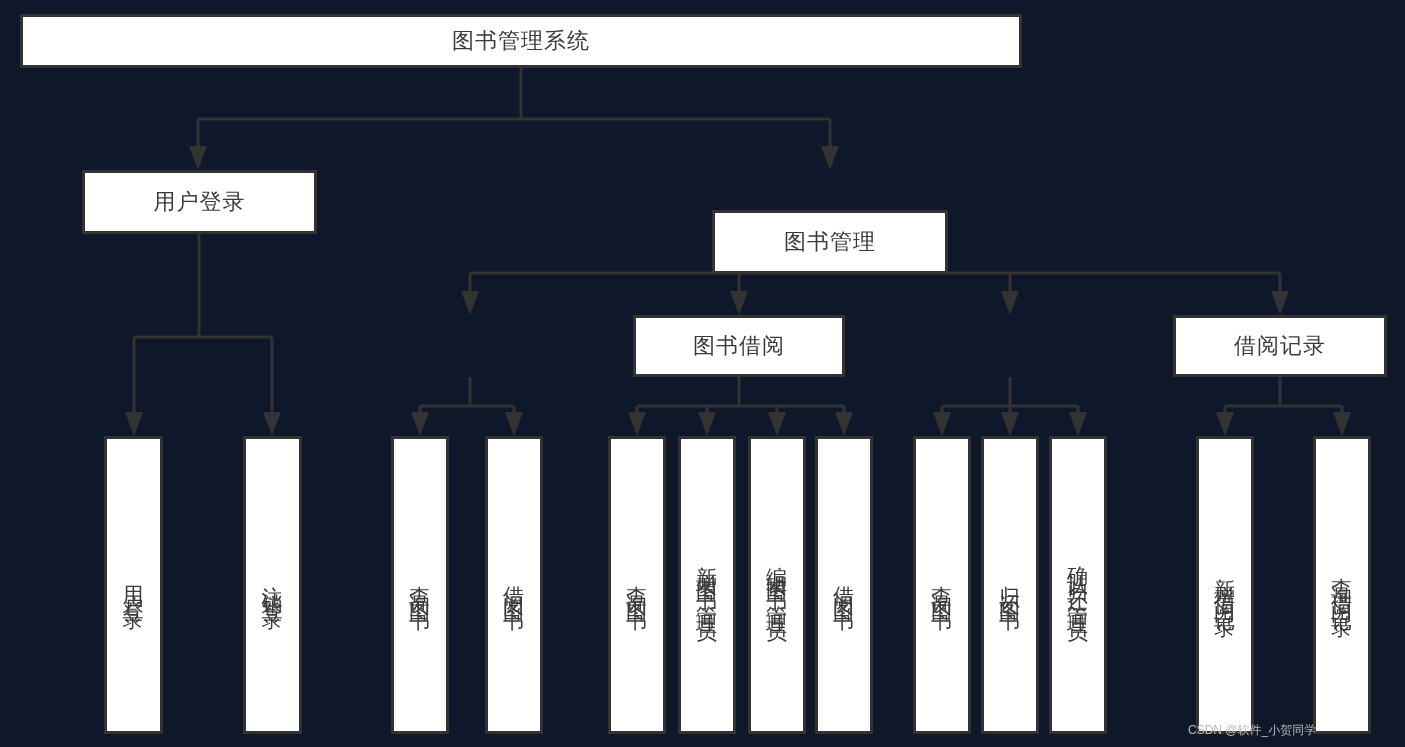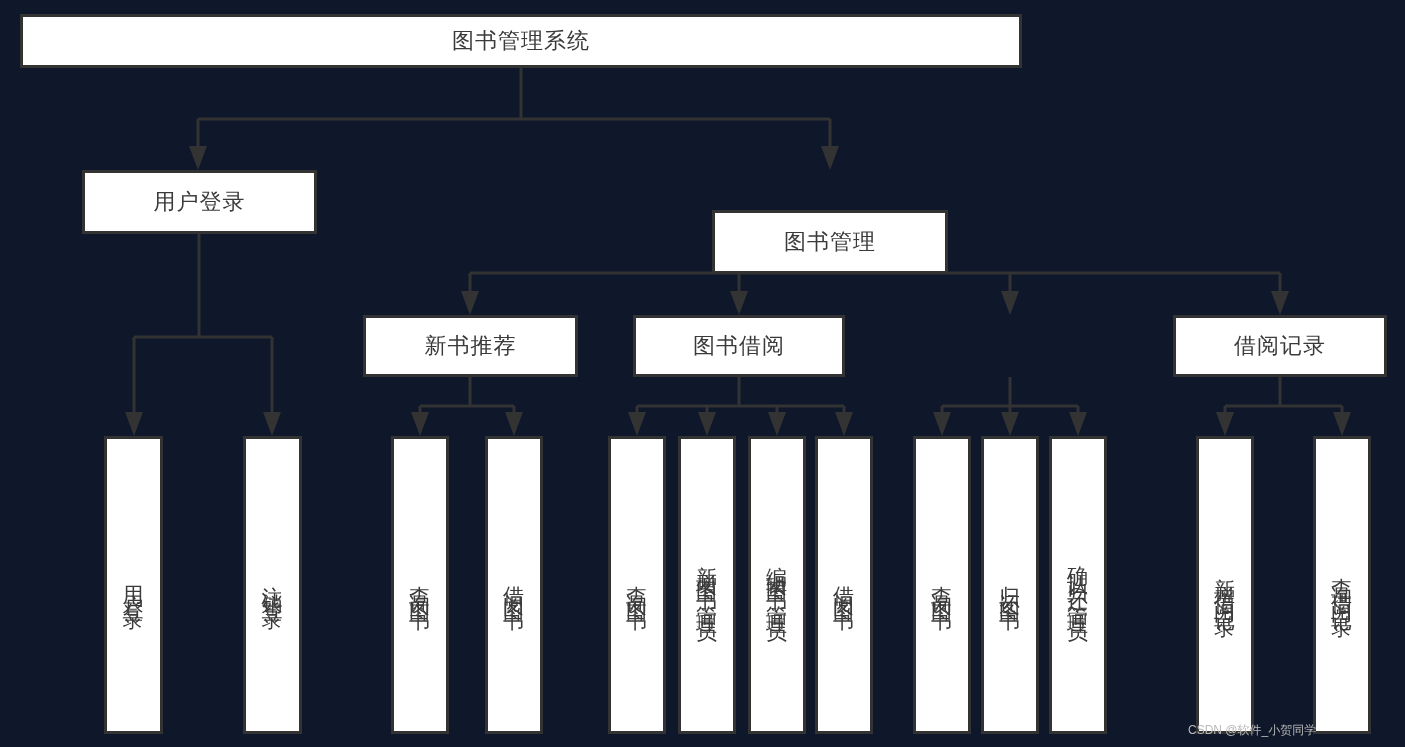--- a/index.html
+++ b/index.html
@@ -103,23 +103,20 @@
     <span class="label">图书管理系统</span>
   </div>
 
   <div class="node h-node" style="left:82px; top:170px; width:235px; height:64px;">
     <span class="label">用户登录</span>
   </div>
   <div class="node h-node" style="left:712px; top:170px; width:236px; height:64px;margin-top:40px;">
     <span class="label">图书管理</span>
   </div>
 
-  <div class="node h-node" style="left:363px; top:315px; width:215px; height:62px;">
-    <span class="label">新书推荐</span>
-  </div>
   <div class="node h-node" style="left:633px; top:315px; width:212px; height:62px;align-items:center;">
     <span class="label">图书借阅</span>
   </div>
   <div class="node h-node" style="left:1173px; top:315px; width:214px; height:62px;">
     <span class="label">借阅记录</span>
   </div>
 
   <div class="node v-node" style="left:104px; top:436px; width:59px; height:298px;">
     <span class="label">用户登录</span>
   </div>

